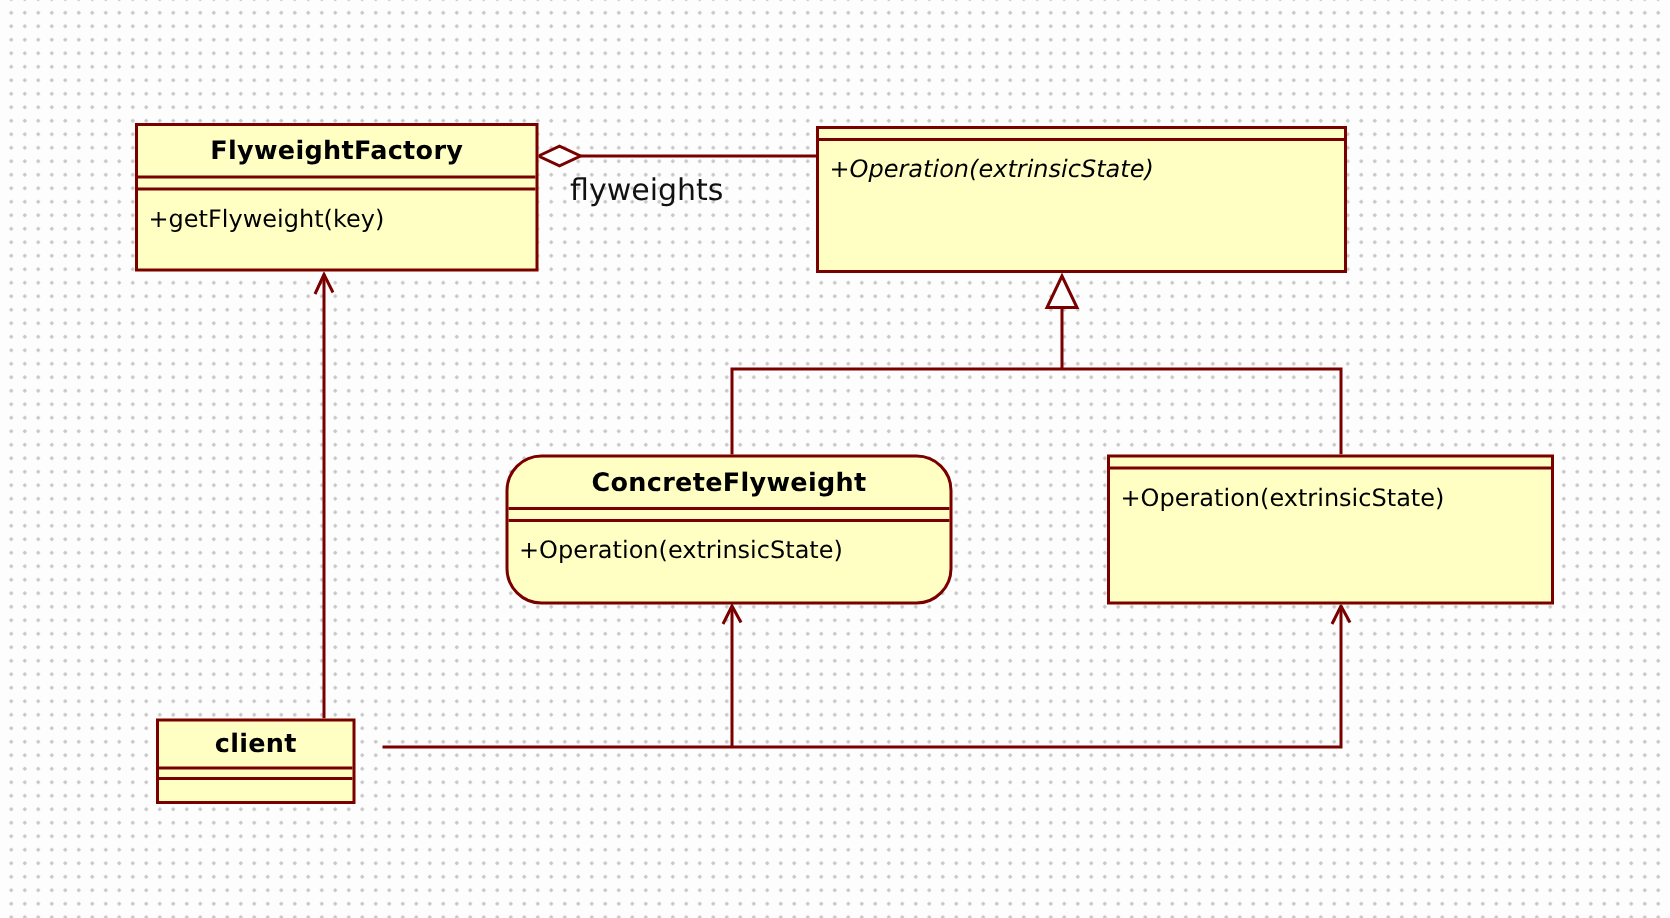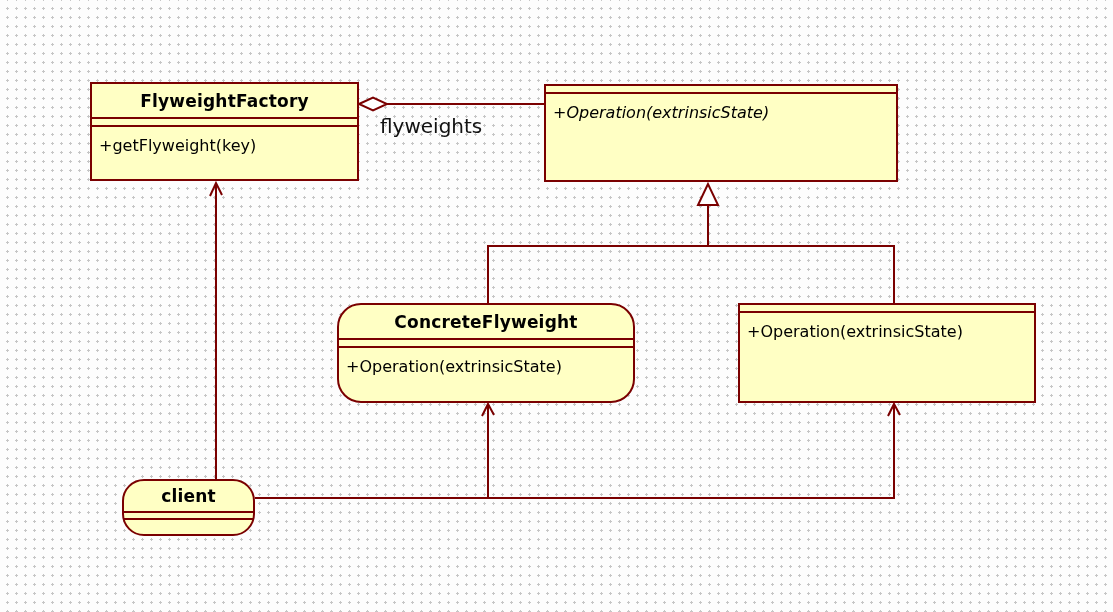--- a/index.html
+++ b/index.html
@@ -130,21 +130,21 @@
     </div>
   </div>
 
   <div class="uml-class" style="left:738px; top:303px; width:298px; height:100px;">
     <div class="uml-attrs"></div>
     <div class="uml-methods">
       <div>+Operation(extrinsicState)</div>
     </div>
   </div>
 
-  <div class="uml-class small" style="left:122px; top:479px; width:133px; height:57px;border-radius:22px;">
+  <div class="uml-class small" style="left:104px; top:479px; width:133px; height:57px;">
     <div class="uml-title">client</div>
     <div class="uml-attrs"></div>
     <div class="uml-methods"></div>
   </div>
 
   <div class="edge-label" style="left:380px; top:114px;">flyweights</div>
 
 </div>
 
 </body></html>

